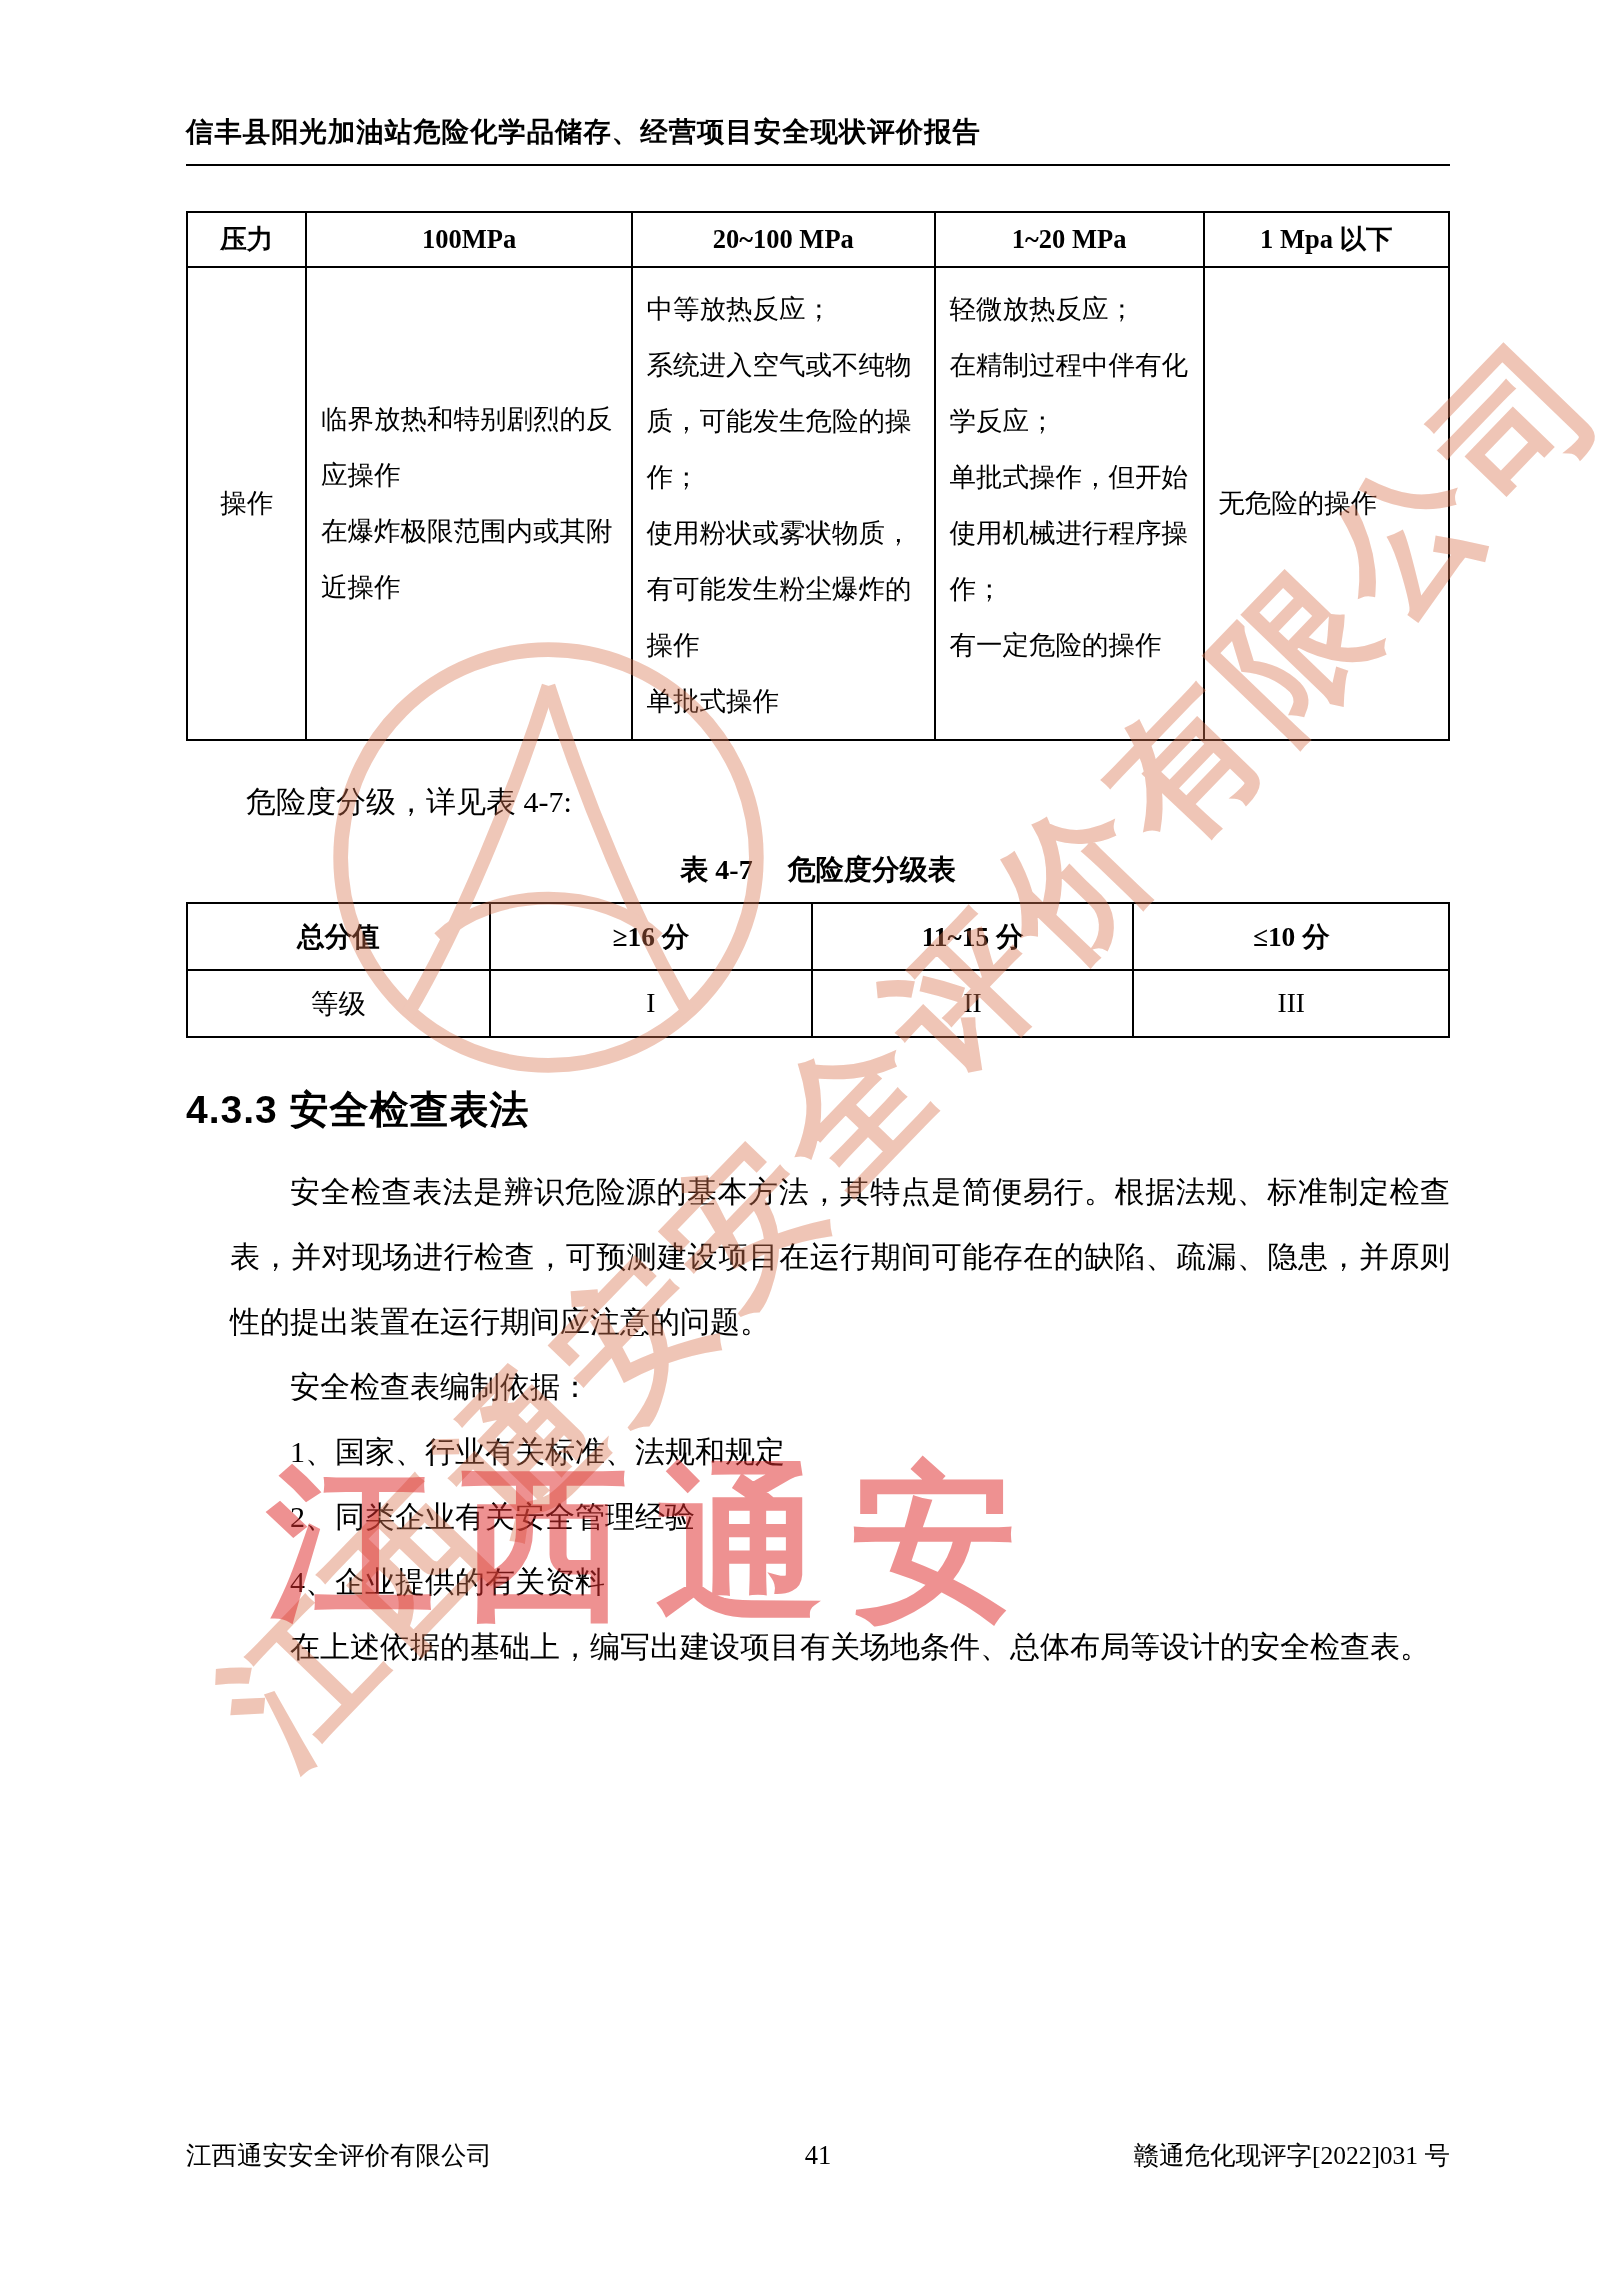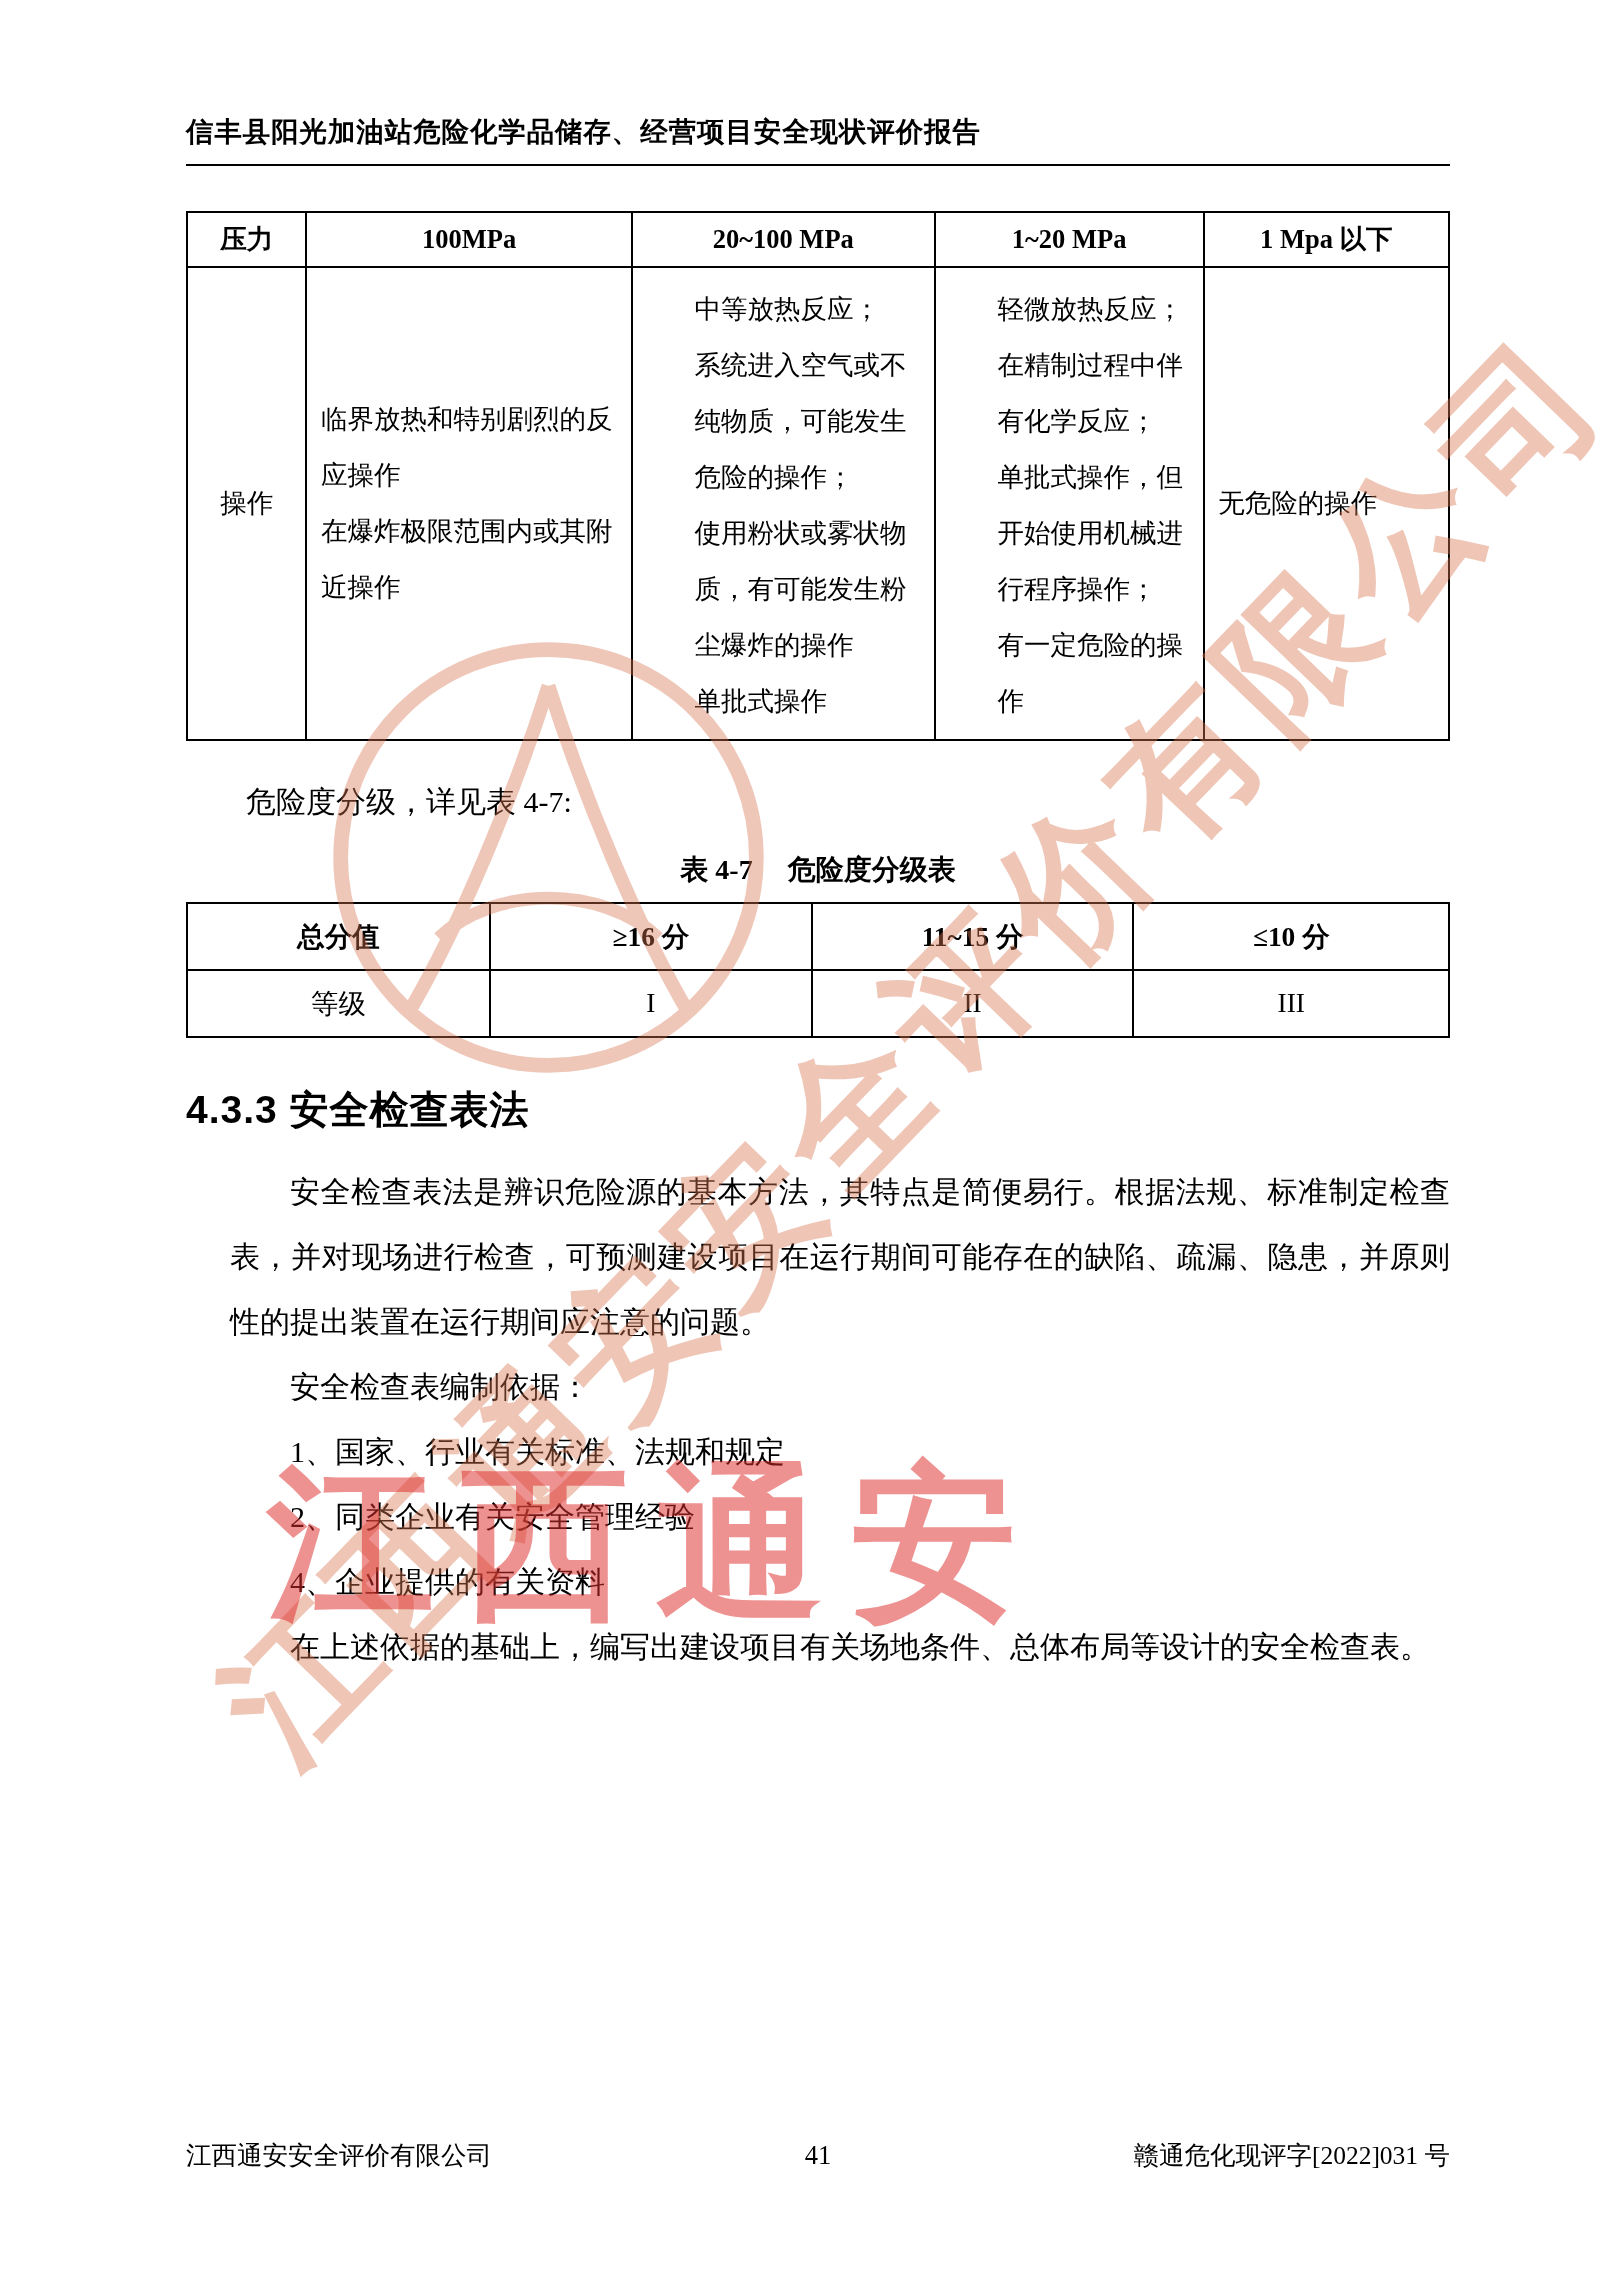--- a/index.html
+++ b/index.html
@@ -23,21 +23,21 @@
   table.ptable {
     width:100%; border-collapse:collapse; table-layout:fixed;
     margin-top:45px; font-size:26.5px;
   }
   table.ptable td { border:2px solid #000; vertical-align:middle; }
   .ptable .hcell { height:55px; text-align:center;font-weight:bold; }
   .ptable .rowlabel { text-align:center; }
   .ptable .bigrow td { height:459px; }
   .ptable .cellpad { padding:9.8px 11.8px 9.8px 13.7px; }
   .ptable .vcenter { display:flex; flex-direction:column; justify-content:center; height:100%; }
-  .ptable .vtop   { display:flex; flex-direction:column; justify-content:flex-start; height:100%; padding-top:13.7px;margin-left:48px; }
+  .ptable .vtop   { display:flex; flex-direction:column; justify-content:flex-start; height:100%; padding-top:13.7px; }
   .ptable .line { line-height:56px; }
 
   
   .intro { margin-top:39px; font-size:30px; line-height:43px; text-indent:2em; }
 
   
   .caption { margin-top:27.4px; text-align:center; font-size:28px; font-weight:bold; }
   .caption .cap-label { margin-right:35px; }
   table.gtable {
     width:100%; border-collapse:collapse; table-layout:fixed;

